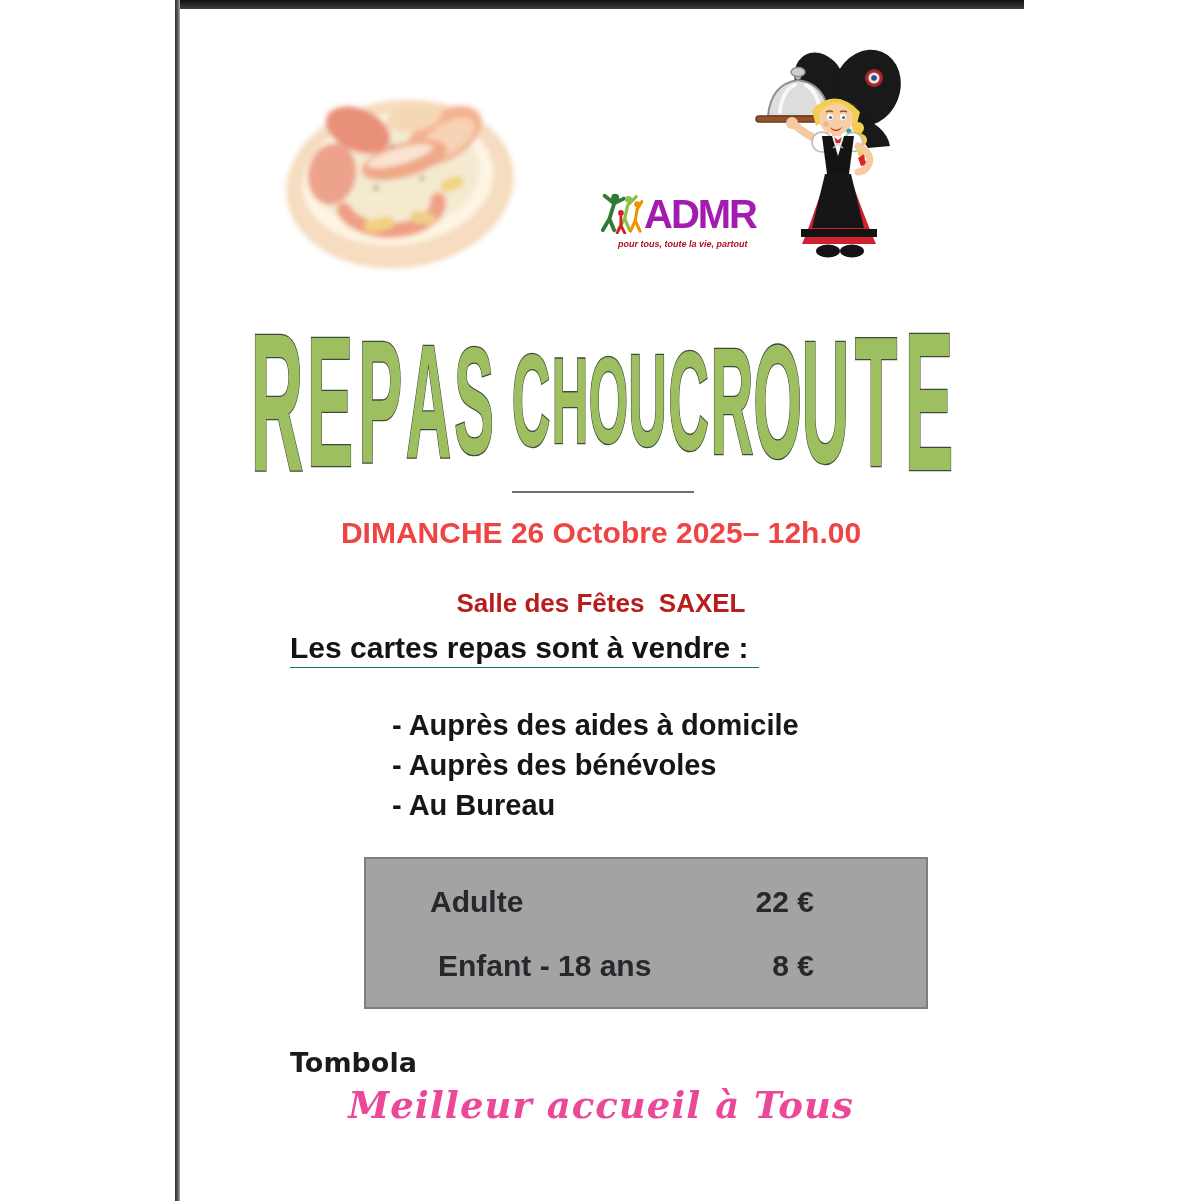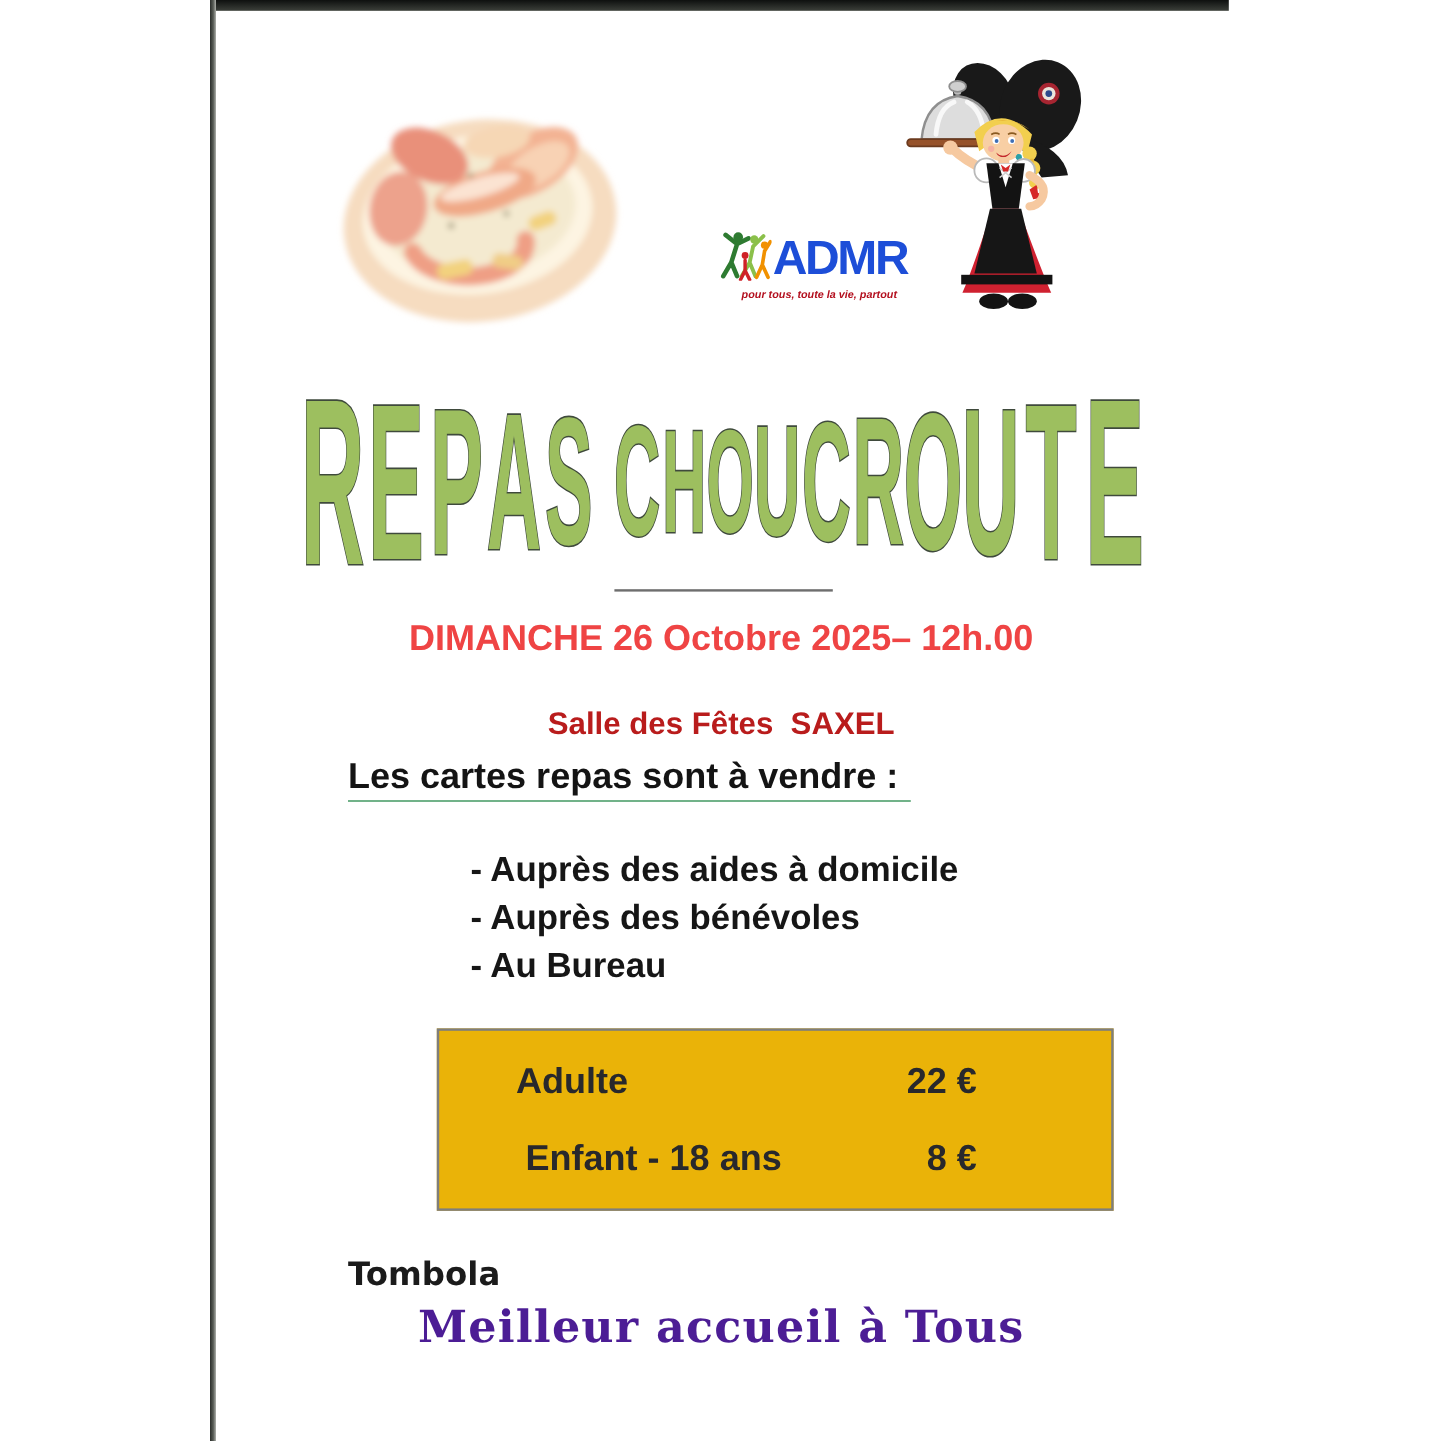--- a/index.html
+++ b/index.html
@@ -9,21 +9,21 @@
 
   
   .scan-top{left:175px;top:0;width:849px;height:9px;
             background:linear-gradient(#0e100f,#3c403a);}
   .scan-left{left:175px;top:0;width:5px;height:1201px;
              background:linear-gradient(90deg,#2a2d2a,#5a5e58 55%,#aeb0ab);}
 
   
   .logo{left:595px;top:190px;width:170px;}
   .logo-row{display:flex;align-items:center;gap:1px;}
-  .logo-text{font-size:40px;font-weight:bold;color:#1d4ed8;letter-spacing:-2px;line-height:1;}
+  .logo-text{font-size:40px;font-weight:bold;color:#a21caf;letter-spacing:-2px;line-height:1;}
   .tagline-row{display:flex;align-items:center;gap:21px;margin-top:1px;margin-left:2px;}
   .tag-dash{width:16px;height:2px;background:#3f9b35;}
   .tag-text{font-size:9px;font-weight:bold;font-style:italic;color:#b30f1e;white-space:nowrap;}
 
   
   .title-wrap{left:250px;top:320px;width:706px;height:160px;}
   .title-wrap svg{display:block;}
   .title-wrap text{font-family:"Liberation Sans",sans-serif;font-weight:bold;font-size:200px;
                    paint-order:stroke fill;}
 
@@ -31,31 +31,31 @@
 
   .date-line{left:178px;top:516px;width:846px;text-align:center;
              font-size:30px;font-weight:bold;color:#ef4444;}
   .venue-line{left:178px;top:588px;width:846px;text-align:center;
               font-size:26px;font-weight:bold;color:#b91c1c;}
 
   .sales-heading{left:290px;top:631px;font-size:30px;font-weight:bold;color:#141414;
                  border-bottom:1px solid #15803d;padding:0 10px 2px 0;display:inline-block;}
   .bullets{left:392px;top:705px;font-size:29px;font-weight:bold;color:#161616;line-height:40px;}
 
-  .price-box{left:364px;top:857px;width:560px;height:148px;border:2px solid #7e7e7e;background:#eab308;}
+  .price-box{left:364px;top:857px;width:560px;height:148px;border:2px solid #7e7e7e;background:#a3a3a3;}
   .price-label,.price-value{position:absolute;font-size:30px;font-weight:bold;color:#28282c;white-space:nowrap;}
   .pl1{left:64px;top:26px;}  .pv1{right:112px;top:26px;text-align:right;}
   .pl2{left:72px;top:90px;}  .pv2{right:112px;top:90px;text-align:right;}
 
   .casual{font-family:"DejaVu Sans",sans-serif;font-weight:bold;font-size:27px;color:#1b1b1b;}
   .ambiance{left:290px;top:1008px;}
   .tombola{left:290px;top:1047px;}
   .closing{left:178px;top:1083px;width:846px;text-align:center;
-           font-family:"DejaVu Serif",serif;font-weight:bold;
-           font-size:37px;color:#4c1d95;letter-spacing:1px;}
+           font-family:"DejaVu Serif",serif;font-style:italic;font-weight:bold;
+           font-size:37px;color:#ec4899;letter-spacing:1px;}
 </style>
 </head>
 <body>
 
 <div class="canvas">
 
   <div class="abs scan-top"></div>
   <div class="abs scan-left"></div>
 
   <div class="abs" style="left:272px;top:58px;width:262px;height:232px;">

